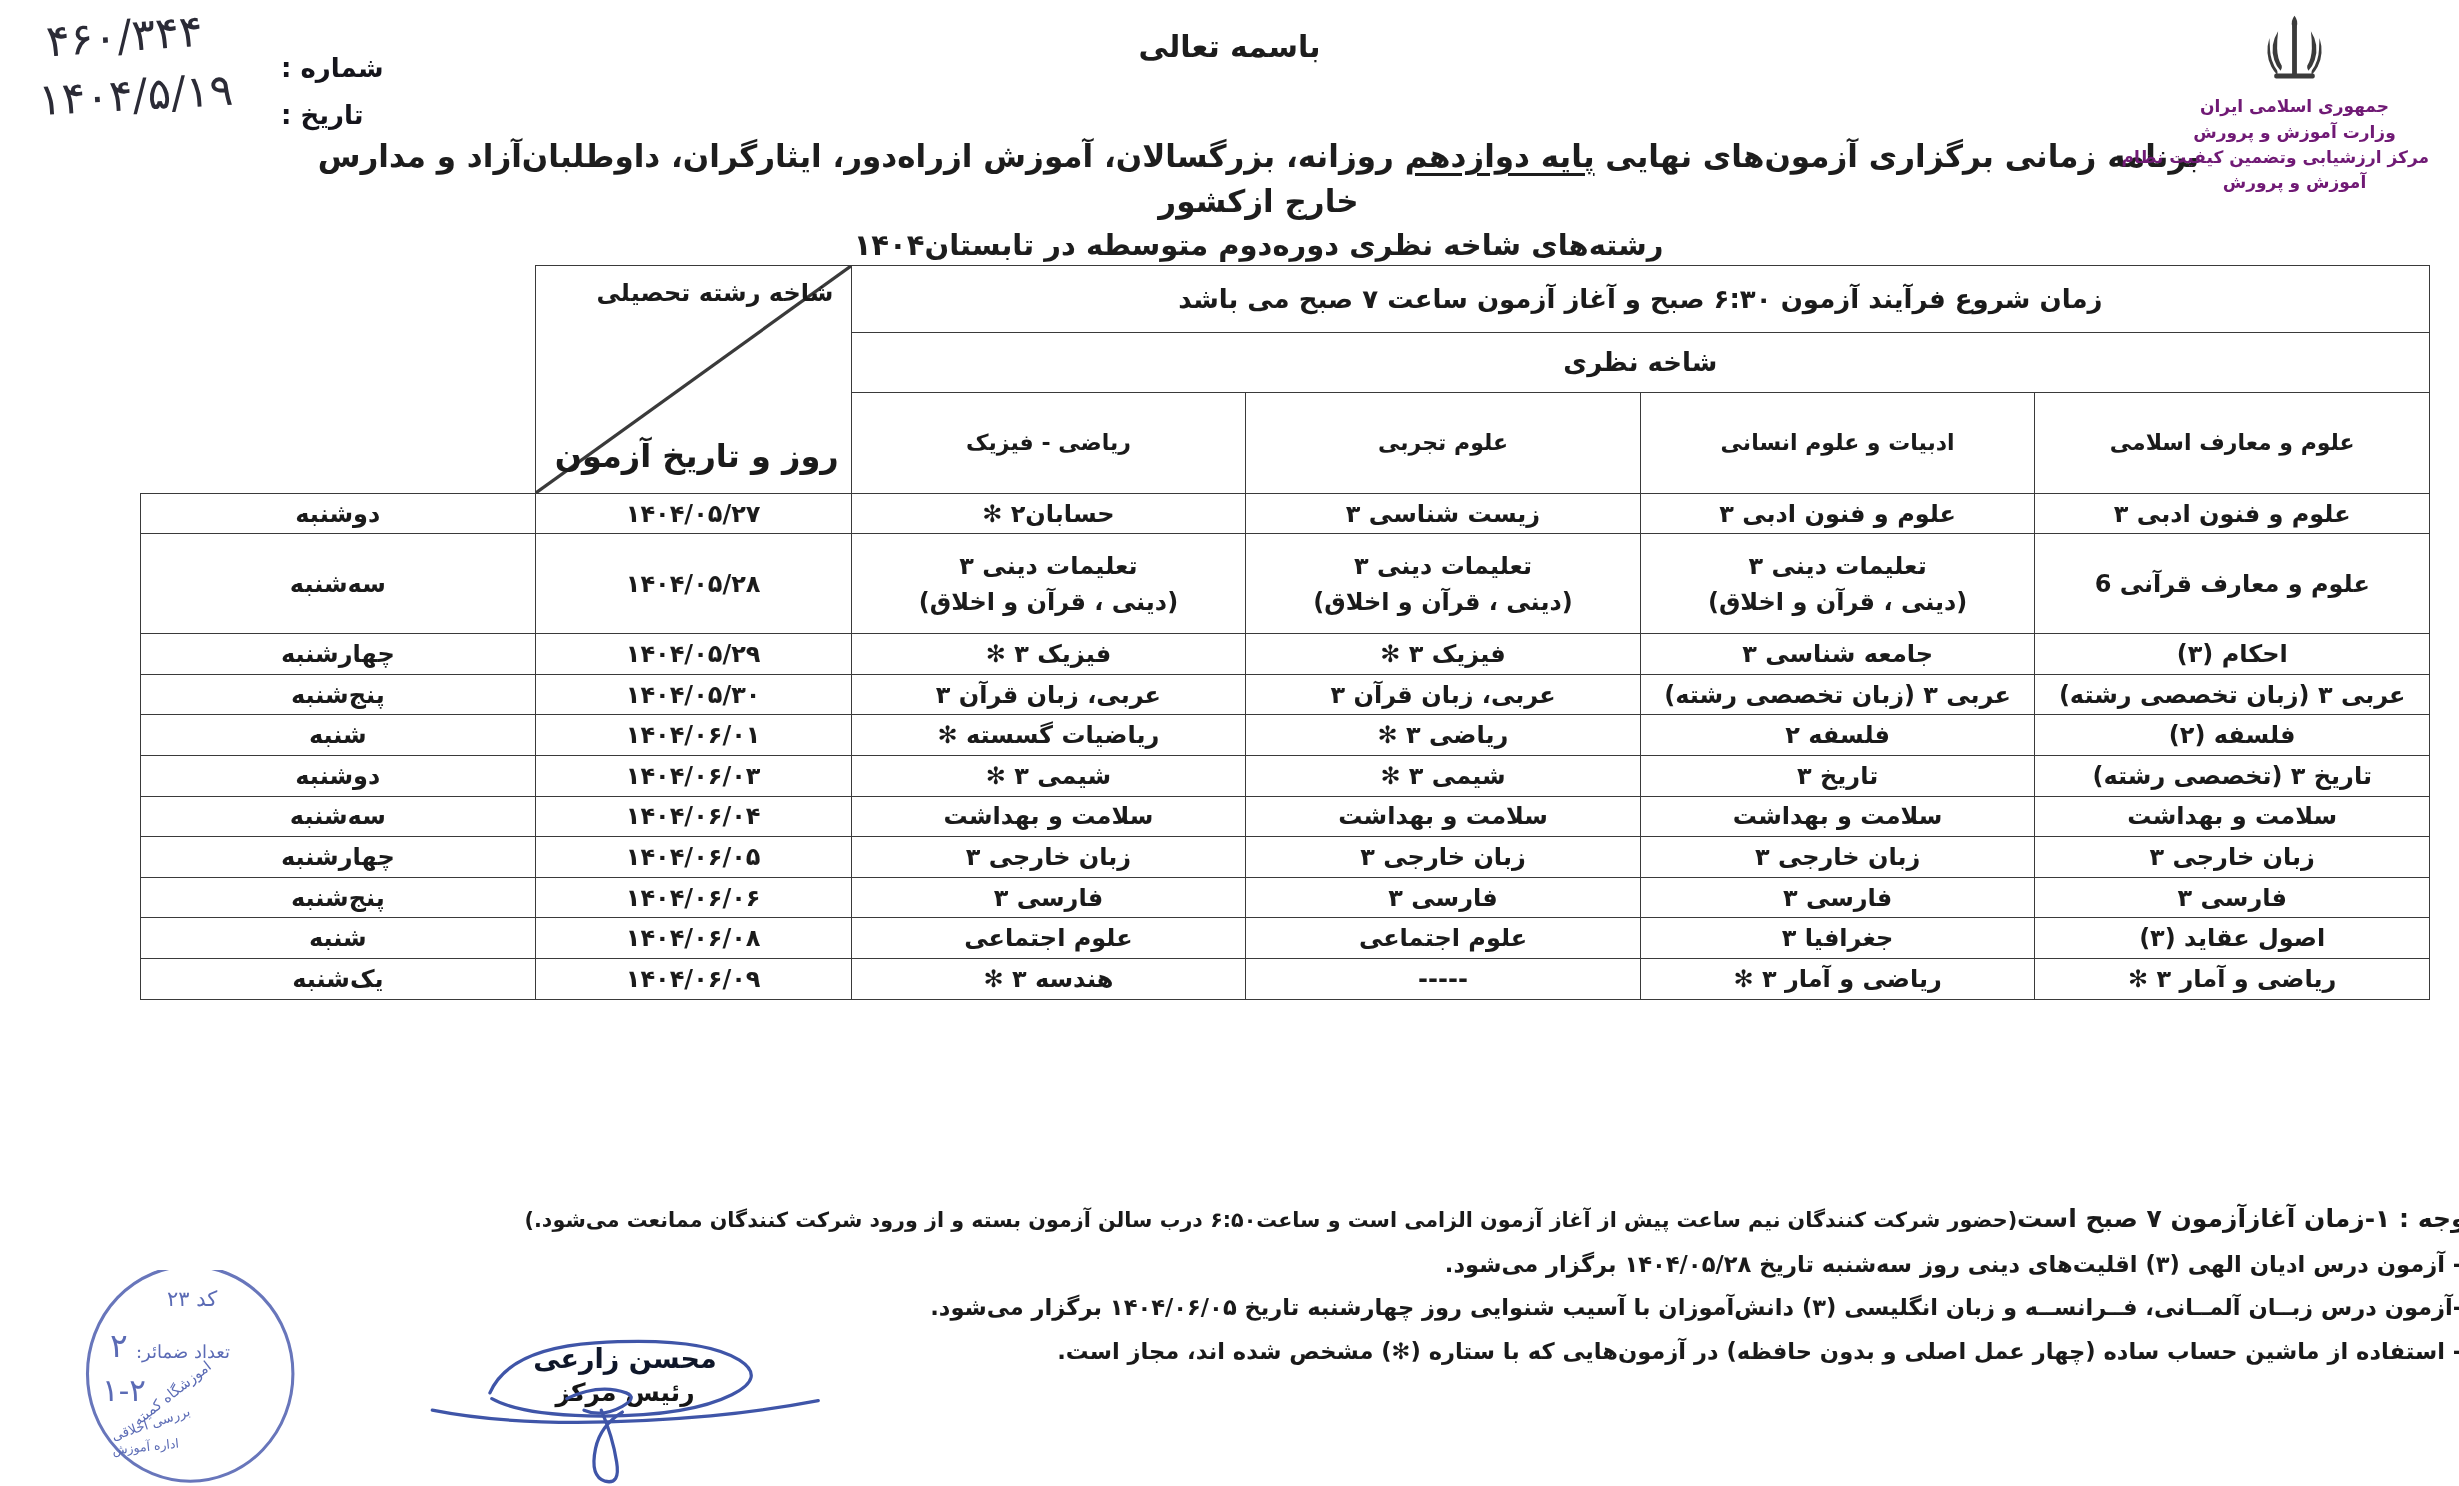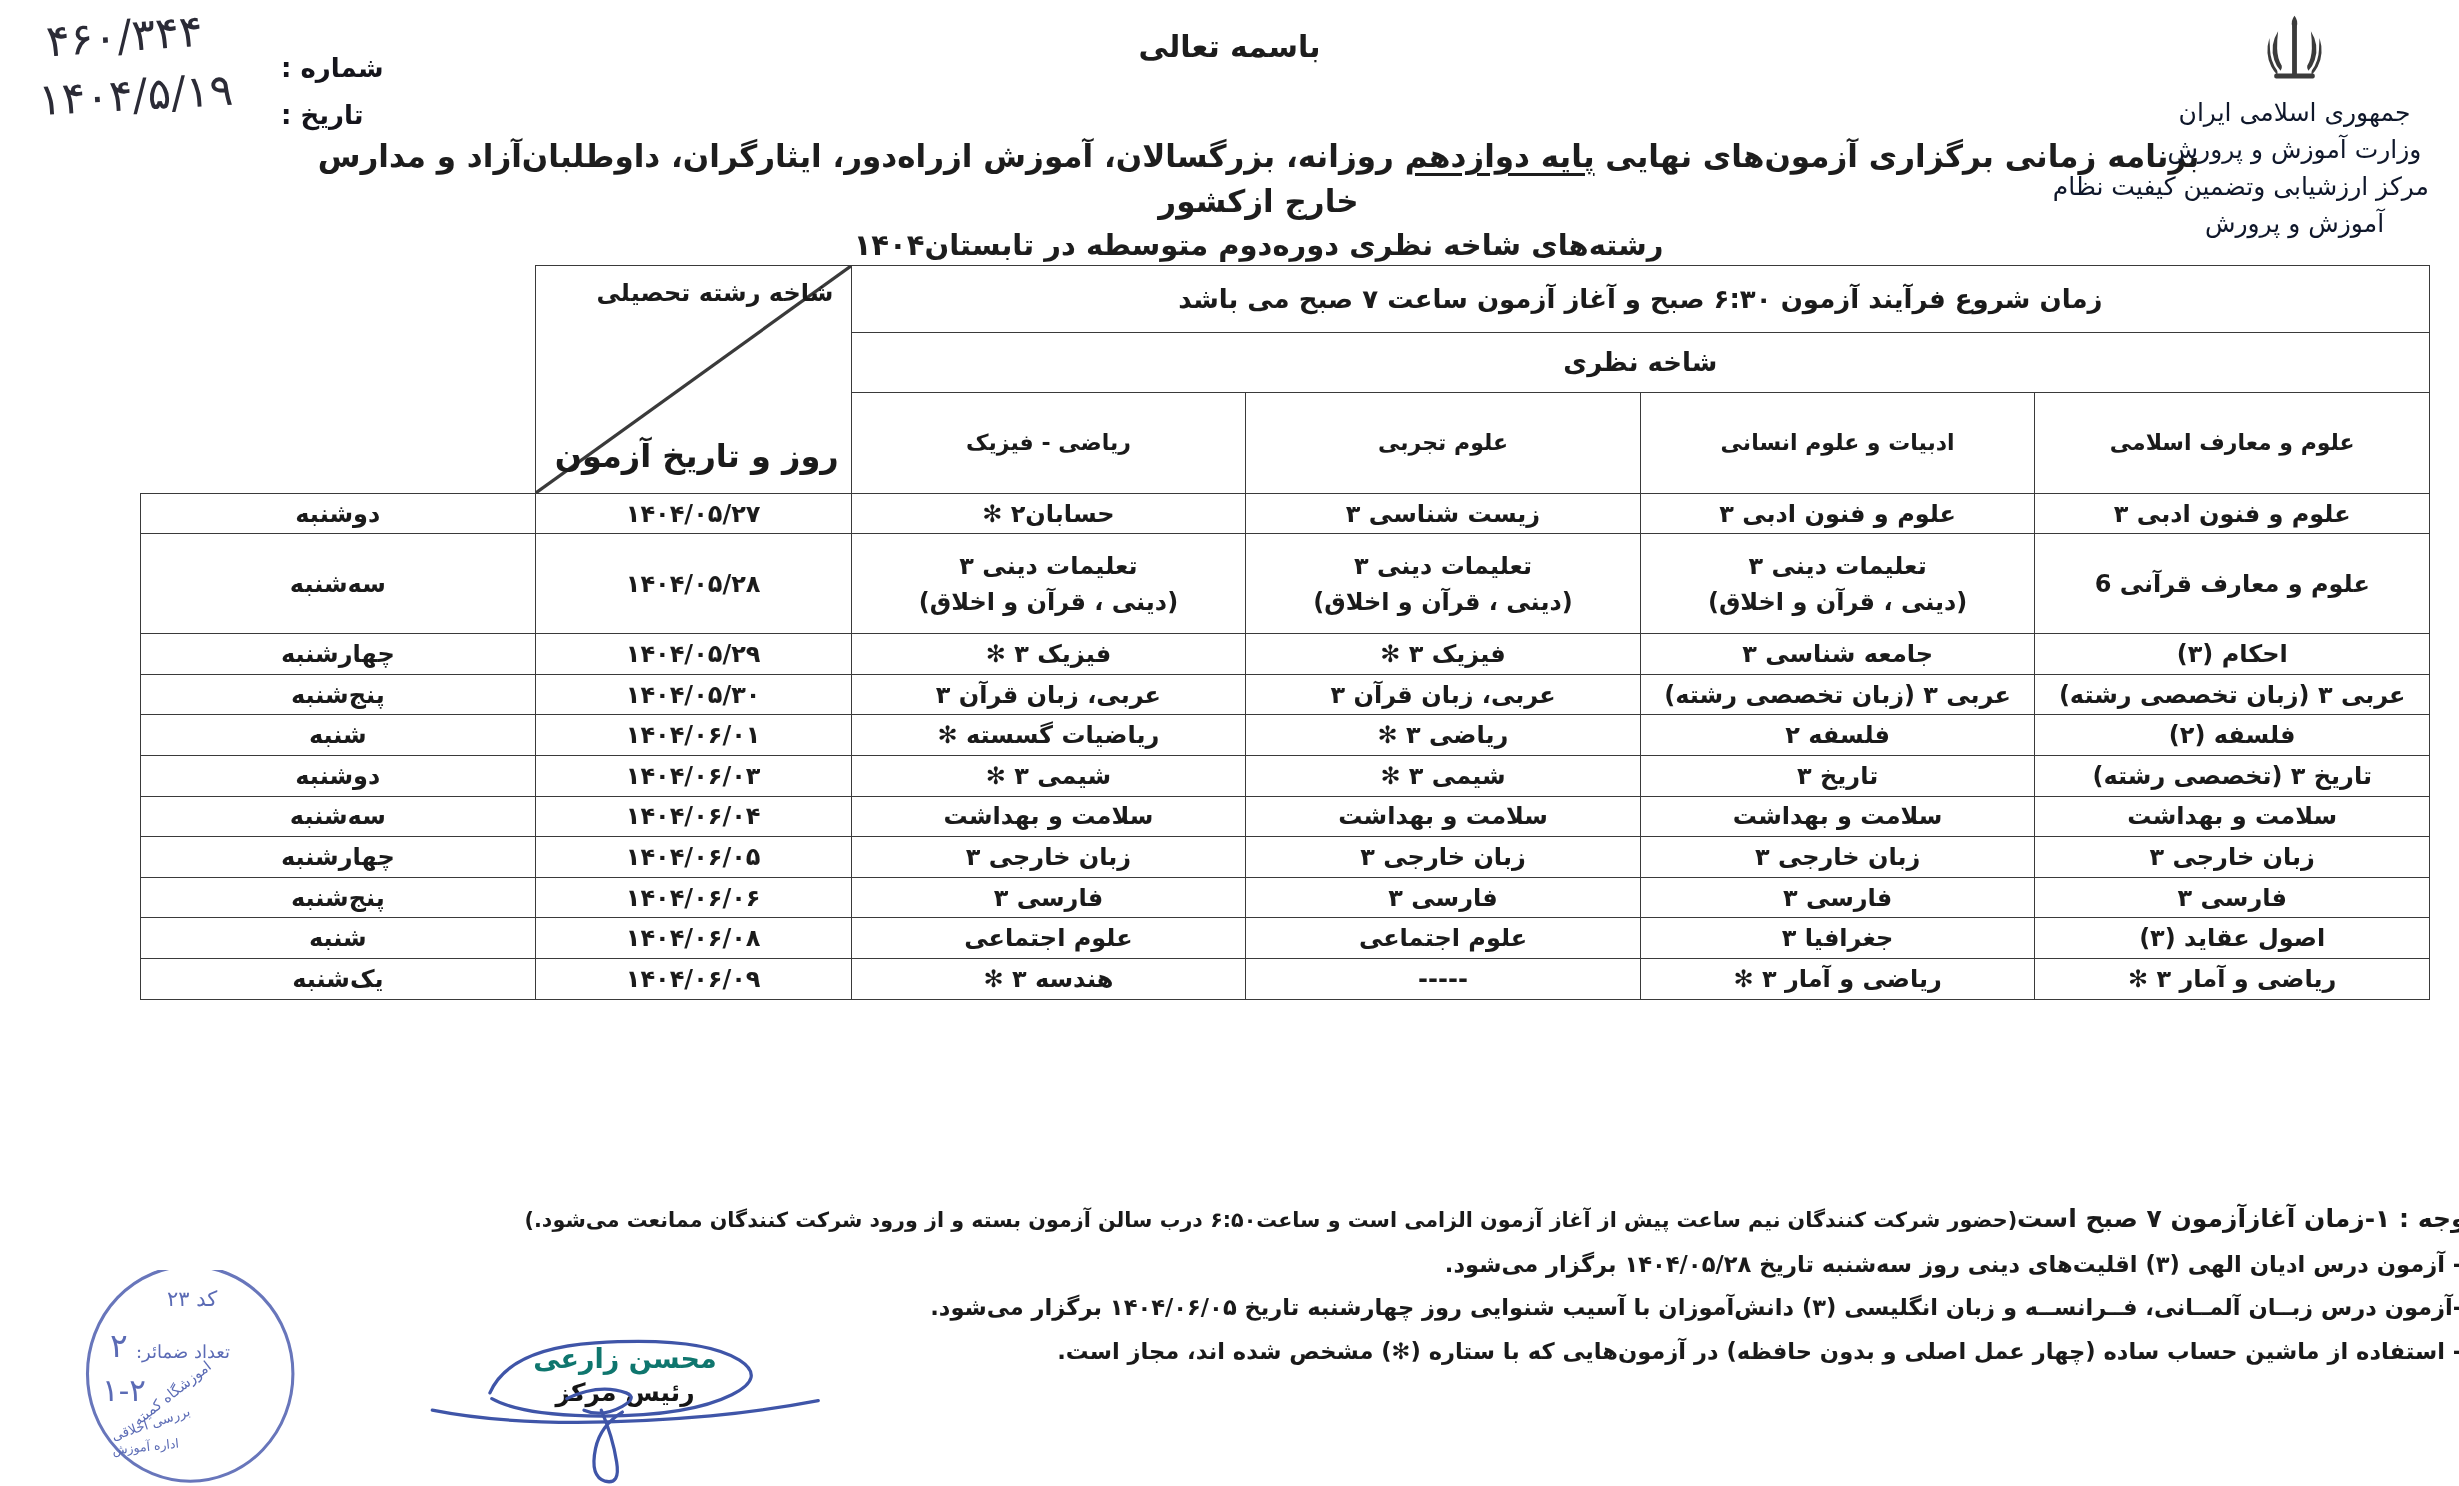--- a/index.html
+++ b/index.html
@@ -56,21 +56,21 @@
   .doc-title .tl1 { font-size:31px; font-weight:bold; line-height:1.45; }
   .doc-title .tl2 { font-size:29px; font-weight:bold; line-height:1.5; }
   .u-grade { text-decoration:underline; text-underline-offset:5.8px; }
 
   
   .emblem-block {
     position:absolute; top:7.7px; left:2160px; width:269px;
     text-align:center; direction:rtl;
   }
   .emblem-svg { display:block; margin:0 auto 5.8px auto; }
-  .org-line { font-size:25px; font-weight:normal; line-height:1.48; color:#0f172a; white-space:nowrap; }
+  .org-line { font-size:17px; font-weight:bold; line-height:1.48; color:#701a75; white-space:nowrap; }
 
   
   .table-wrap { position:absolute; top:265px; left:140px; width:2290px; }
   table.sched {
     width:2290px;
     border-collapse:collapse;
     table-layout:fixed;
     direction:rtl;
   }
   table.sched td, table.sched th {
@@ -127,21 +127,21 @@
     white-space:nowrap;
   }
   .note .lead { font-size:25px; }
   .note .thin { font-weight:bold; font-size:20.7px; }
 
   
   .sign-block {
     position:absolute; top:1343px; left:452px; width:346px;
     text-align:center; direction:rtl;
   }
-  .sign-name { font-size:27px; font-weight:bold; color:#0f766e; }
+  .sign-name { font-size:27px; font-weight:bold; color:#0f172a; }
   .sign-role { font-size:25px; font-weight:bold; color:#151515; margin-top:3.8px; }
   .sign-scribble { position:absolute; top:1318px; left:413px; }
 
   
   .stamp { position:absolute; top:1270px; left:75px; width:240px; height:216px; }
   .stamp-text {
     position:absolute;
     color:#5b6bb5;
     font-family:"DejaVu Serif", serif;
     direction:rtl;

